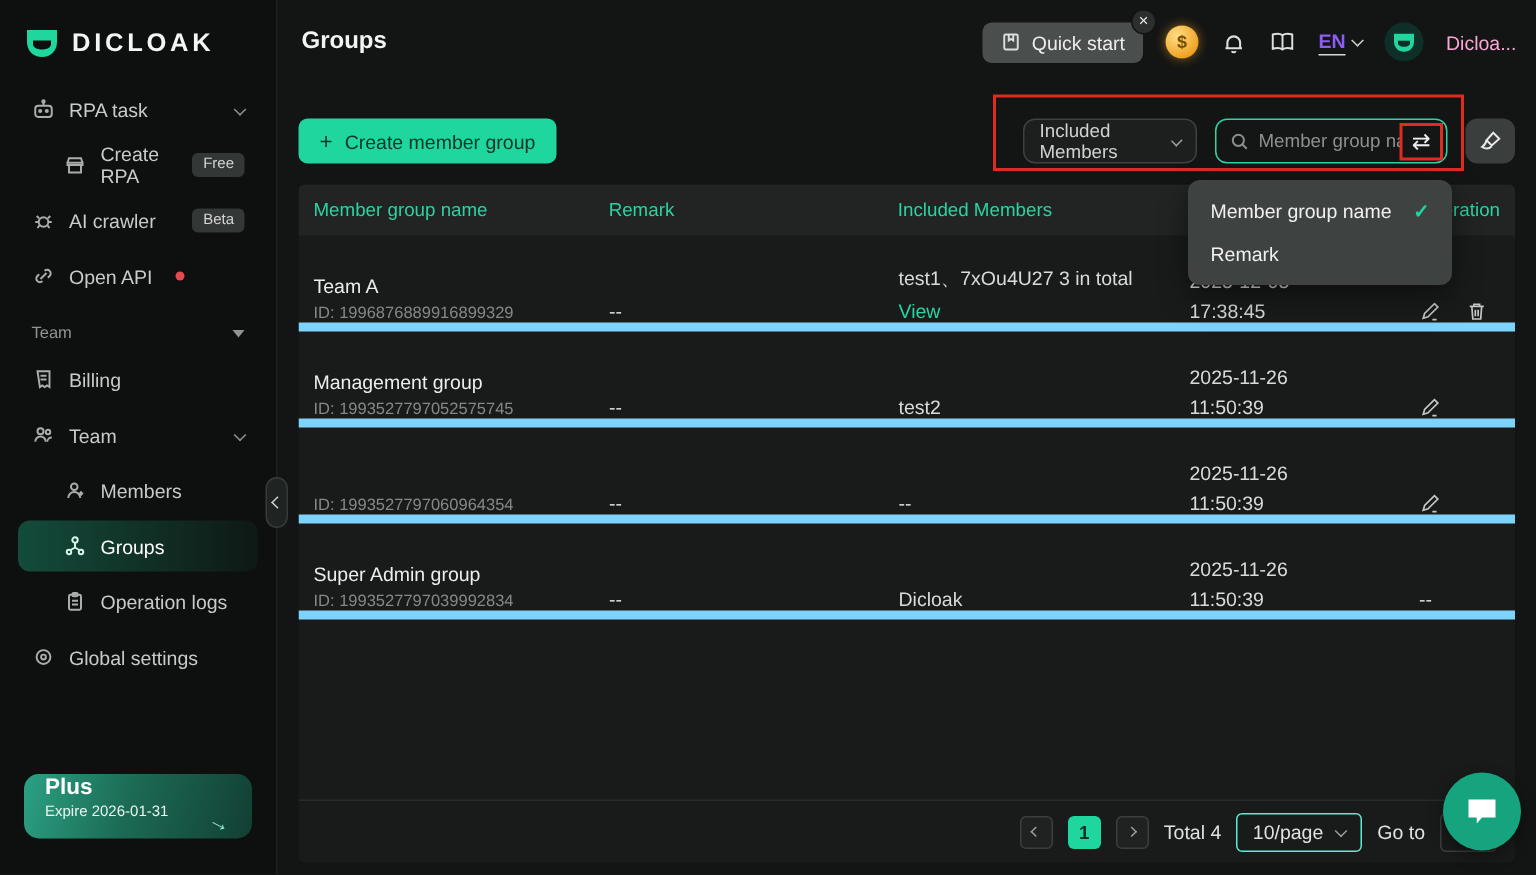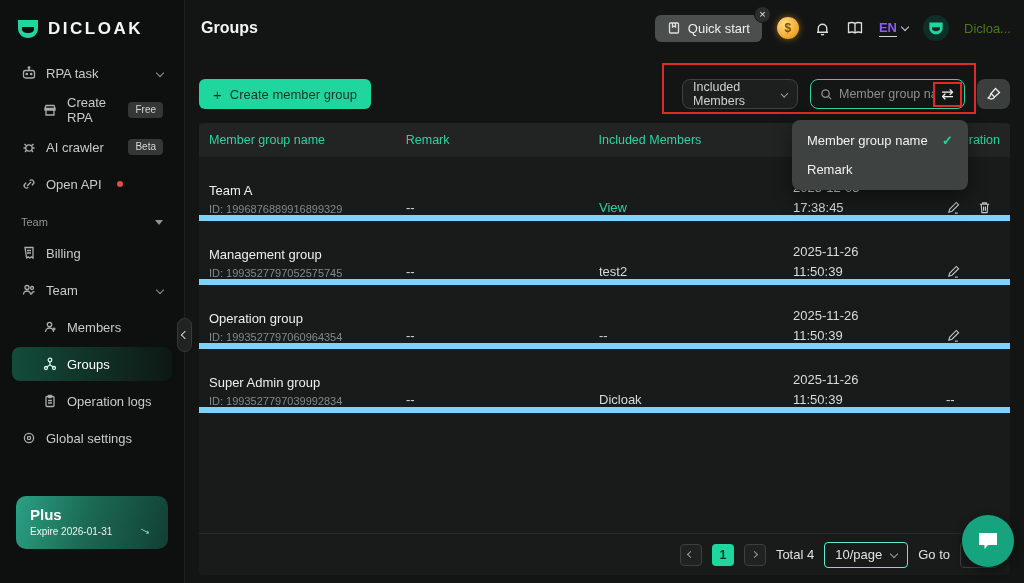--- a/index.html
+++ b/index.html
@@ -30,21 +30,21 @@
   .red-dot { width:6px; height:6px; border-radius:50%; background:#e5484d; margin-left:6px; }
   .section-label { display:flex; align-items:center; justify-content:space-between;
                    color:#8f9492; font-size:11px; padding:12px 9px 8px; }
   .caret-down { width:0; height:0; border-left:4px solid transparent; border-right:4px solid transparent;
                 border-top:5px solid #8f9492; }
   .chev { display:inline-block; width:6px; height:6px; border-right:1.5px solid currentColor;
           border-bottom:1.5px solid currentColor; transform:rotate(45deg); }
   .chev-left { transform:rotate(135deg); }
   .chev-right { transform:rotate(-45deg); }
   .nav-item .chev { margin-left:auto; color:#8f9492; }
-  .plan-card { margin:auto 16px 22px; border-radius:10px; padding:10px 14px 12px;
+  .plan-card { margin:auto 16px 12px; border-radius:10px; padding:0 14px 12px;
                background:linear-gradient(105deg,#2ba183 0%, #1c6b55 45%, #123f33 100%);
                display:flex; flex-direction:column; gap:3px; position:relative; cursor:pointer; }
   .plan-name { font-size:15px; font-weight:bold; color:#fff; }
   .plan-expire { font-size:10px; color:#eaf6f1; }
   .plan-arrow { position:absolute; right:14px; top:24px; color:#8cead0; font-size:15px;
                 display:inline-block; transform:rotate(28deg); }
   .collapse-handle { position:absolute; right:-8px; top:318px; width:15px; height:34px;
                      background:#1f2322; border:1px solid #363a39; border-radius:8px;
                      display:flex; align-items:center; justify-content:center; color:#cfd3d1; z-index:6; cursor:pointer; }
 
@@ -62,21 +62,21 @@
   .coin { width:22px; height:22px; border-radius:50%;
           background:radial-gradient(circle at 35% 32%, #ffdd85, #f0a425 70%, #c77f12);
           color:#7a4d00; font-weight:bold; font-size:12px; display:flex; align-items:center;
           justify-content:center; box-shadow:0 0 7px rgba(240,164,37,.55); cursor:pointer; }
   .hicon { display:inline-flex; color:#dcdfde; cursor:pointer; }
   .lang { display:flex; align-items:center; gap:5px; cursor:pointer; color:#8b5cf6; }
   .lang-text { font-size:13px; font-weight:bold; border-bottom:1px solid #d6d9d8; padding-bottom:1px; }
   .lang .chev { color:#cfd3d1; margin-top:-2px; }
   .avatar { width:26px; height:26px; border-radius:50%; background:#0e2f27; display:flex;
             align-items:center; justify-content:center; cursor:pointer; }
-  .account-name { font-size:13px; color:#4d7c0f; max-width:44px; white-space:nowrap; cursor:pointer;text-align:center; }
+  .account-name { font-size:13px; color:#f9a8d4; max-width:44px; white-space:nowrap; cursor:pointer;text-align:center; }
 
   .content { flex:1; display:flex; flex-direction:column; padding:8px 14px 8px; min-height:0; }
 
   
   .toolbar { display:flex; align-items:center; height:30px; margin:15px 0 14px; }
   .btn-create { background:#1ed69e; color:#0c3528; border:none; border-radius:6px; height:30px;
                 padding:0 14px; font-size:13px; display:flex; gap:8px; align-items:center;
                 cursor:pointer; font-weight:500; }
   .btn-create .plus { font-size:15px; }
   .filters { margin-left:auto; display:flex; gap:12px; position:relative; margin-right:12px; }
@@ -384,20 +384,21 @@
           <div class="th c5">Operation</div>
         </div>
 
         <div class="trow">
           <div class="td c1">
             <div class="g-name">Team A</div>
             <div class="g-id">ID: 1996876889916899329</div>
           </div>
           <div class="td c2">--</div>
           <div class="td c3">
+            <div>test1、7xOu4U27 3 in total</div>
             <span class="view-link">View</span>
           </div>
           <div class="td c4">
             <div>2025-12-05</div>
             <div class="d2">17:38:45</div>
           </div>
           <div class="td c5 ops">
             <span class="op-icon">
               <svg width="15" height="15" viewBox="0 0 16 16" fill="none" stroke="currentColor" stroke-width="1.2">
                 <path d="M3 13 l1-3.4 7-7 2.4 2.4 -7 7 Z"></path>
@@ -429,21 +430,20 @@
               <svg width="15" height="15" viewBox="0 0 16 16" fill="none" stroke="currentColor" stroke-width="1.2">
                 <path d="M3 13 l1-3.4 7-7 2.4 2.4 -7 7 Z"></path>
                   <path d="M9.5 14 h3"></path>
               </svg>
             </span>
           </div>
         </div>
 
         <div class="trow">
           <div class="td c1">
-            <div class="g-name">Operation group</div>
             <div class="g-id">ID: 1993527797060964354</div>
           </div>
           <div class="td c2">--</div>
           <div class="td c3">--</div>
           <div class="td c4">
             <div>2025-11-26</div>
             <div class="d2">11:50:39</div>
           </div>
           <div class="td c5 ops">
             <span class="op-icon">

